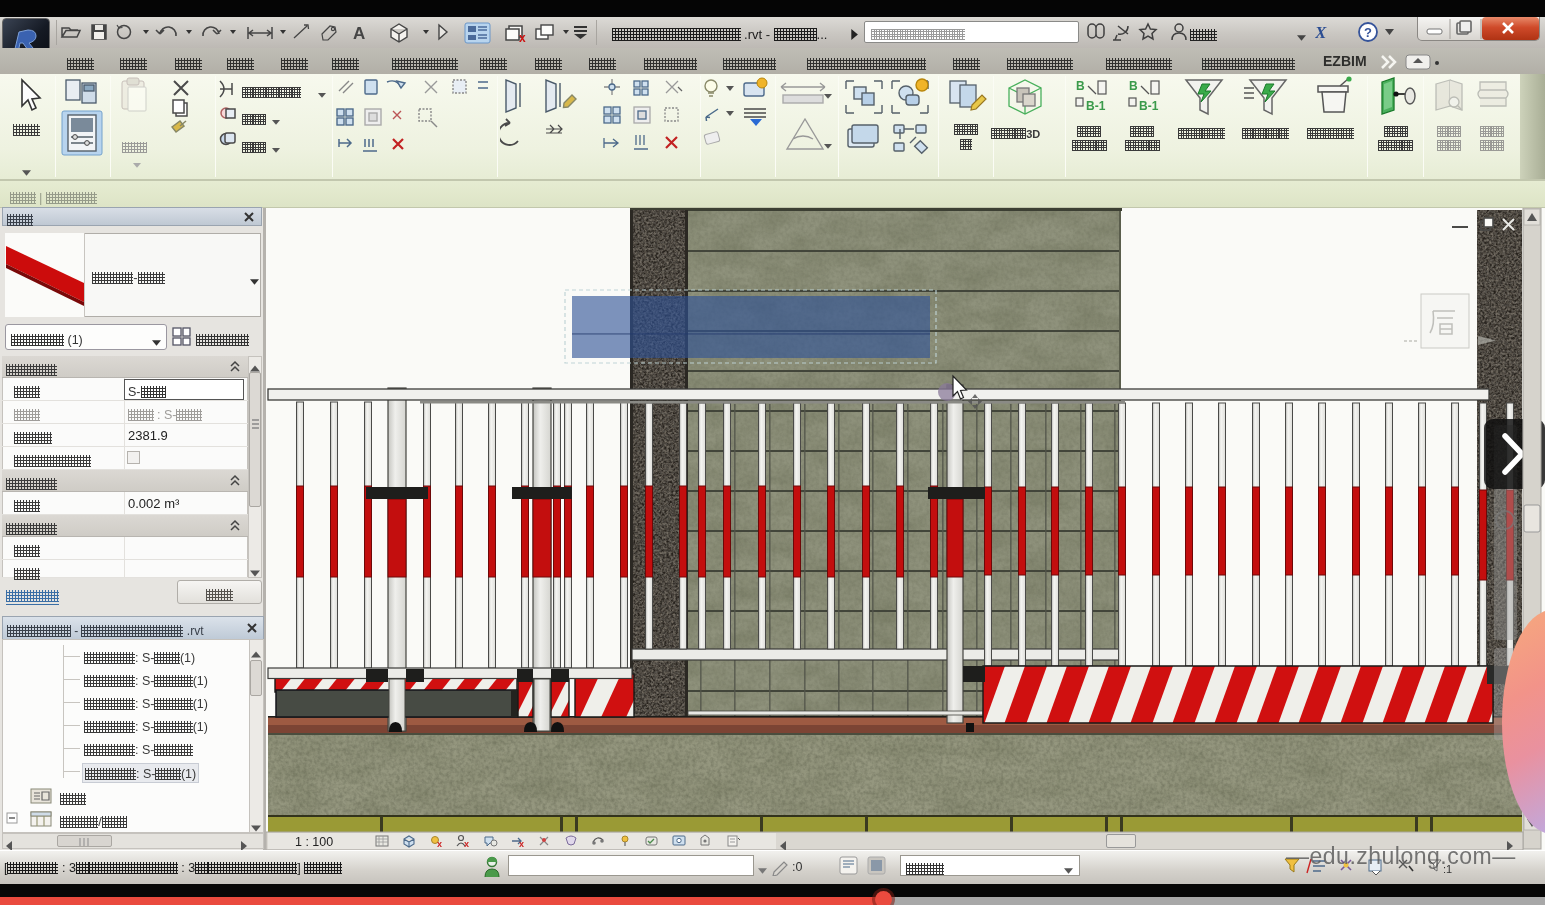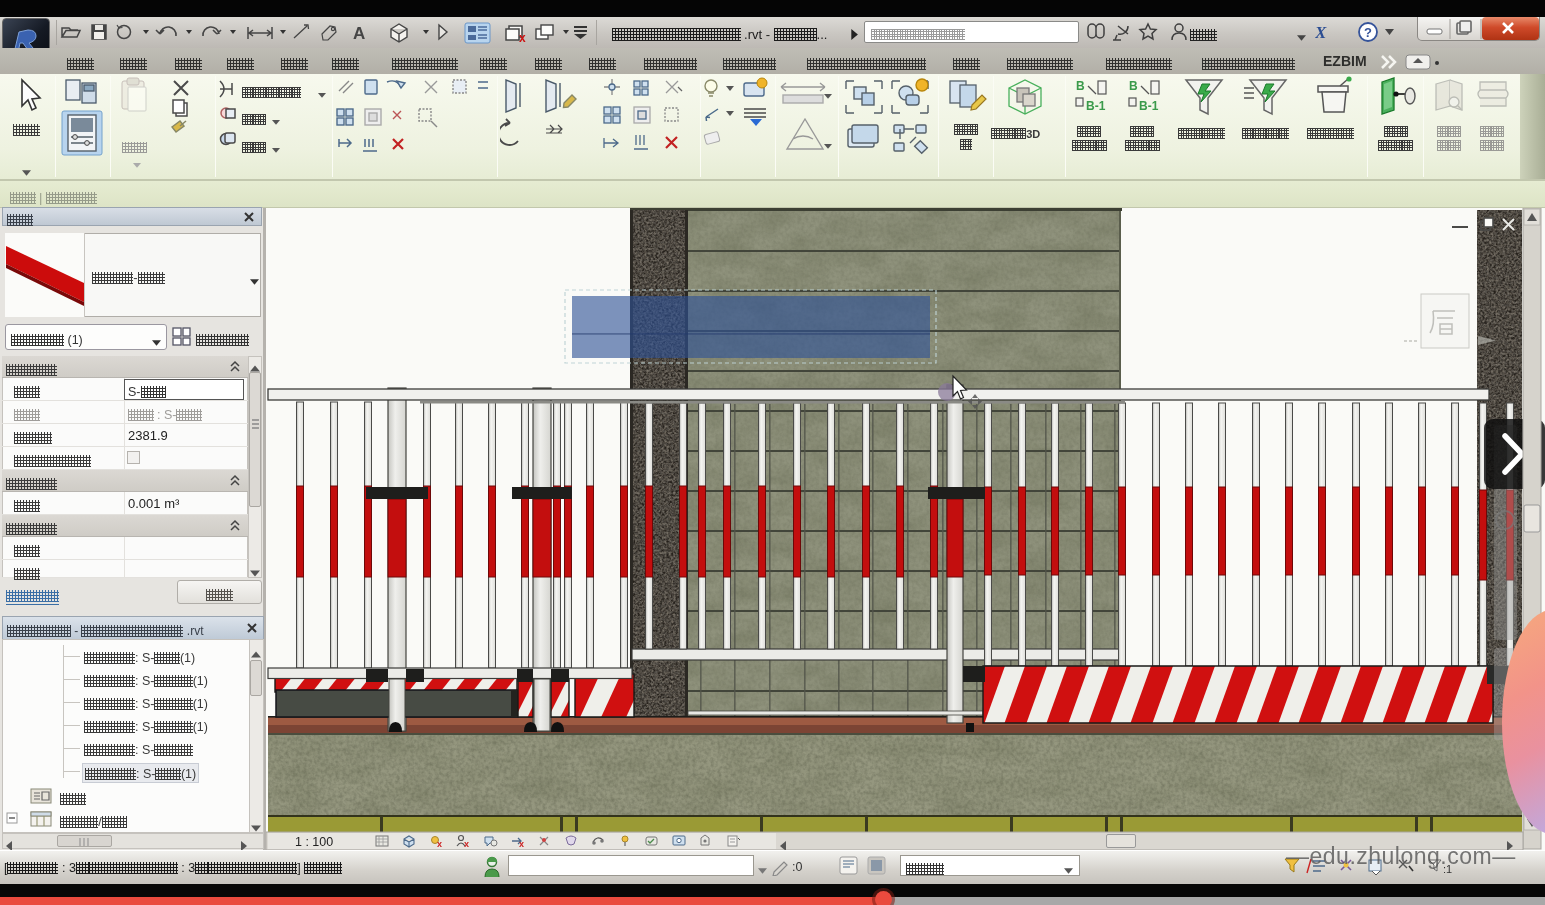--- a/index.html
+++ b/index.html
@@ -510,21 +510,21 @@
     <div class="a" style="left:2px;top:560px;width:246px;height:18px;border-bottom:1px solid #e3e1dd">
       <span style="position:absolute;left:12px;top:4px"><b class="zh" style="width:25.5px;height:11.5px;opacity:1.0;background-image:repeating-linear-gradient(90deg,#3a3a3a 0 1.1px,transparent 1.1px 3px),repeating-linear-gradient(0deg,#3a3a3a 0 1.1px,transparent 1.1px 3px)"></b></span>
       <span style="position:absolute;left:122px;top:0;width:1px;height:18px;background:#e3e1dd"></span>
     </div>
     <div class="a" style="left:124px;top:379px;width:120px;height:21px;border:1.5px solid #555;background:#fff">
       <span style="position:absolute;left:3px;top:2px"><span style="font-size:12.5px;color:#333;">S-</span><b class="zh" style="width:25.5px;height:11.5px;opacity:1.0;background-image:repeating-linear-gradient(90deg,#333 0 1.1px,transparent 1.1px 3px),repeating-linear-gradient(0deg,#333 0 1.1px,transparent 1.1px 3px)"></b></span>
     </div>
     <div class="a" style="left:128px;top:405px"><b class="zh" style="width:25.5px;height:11.5px;opacity:1.0;background-image:repeating-linear-gradient(90deg,#9f9d9a 0 1.1px,transparent 1.1px 3px),repeating-linear-gradient(0deg,#9f9d9a 0 1.1px,transparent 1.1px 3px)"></b><span style="font-size:12.5px;color:#9f9d9a;"> : S-</span><b class="zh" style="width:25.5px;height:11.5px;opacity:1.0;background-image:repeating-linear-gradient(90deg,#9f9d9a 0 1.1px,transparent 1.1px 3px),repeating-linear-gradient(0deg,#9f9d9a 0 1.1px,transparent 1.1px 3px)"></b></div>
     <div class="a" style="left:128px;top:428px;font-size:13px;color:#222">2381.9</div>
     <div class="a" style="left:127px;top:451px;width:13px;height:13px;background:#f2f1ef;border:1px solid #b5b2ad"></div>
-    <div class="a" style="left:128px;top:496px;font-size:13px;color:#222">0.001 m³</div>
+    <div class="a" style="left:128px;top:496px;font-size:13px;color:#222">0.002 m³</div>
     <div class="a" style="left:248px;top:356px;width:14px;height:222px;background:#eceae6;border:1px solid #c5c2bd"></div>
     <div class="a" style="left:250px;top:359px"><svg width="10" height="10" style="vertical-align:middle">
         <polygon points="0,7.5 10,7.5 5.0,1.5" fill="#555"></polygon>
       </svg></div>
     <div class="a" style="left:250px;top:563px"><svg width="10" height="10" style="vertical-align:middle">
         <polygon points="0,2.5 10,2.5 5.0,8.5" fill="#555"></polygon>
       </svg></div>
     <div class="a" style="left:249px;top:372px;width:12px;height:135px;background:#dcd9d4;border:1px solid #aaa7a2;border-radius:2px"></div>
     <svg class="a" style="left:251px;top:418px" width="9" height="12">
       <path d="M1 2 h7 M1 6 h7 M1 10 h7" stroke="#888" stroke-width="1.4"></path>

